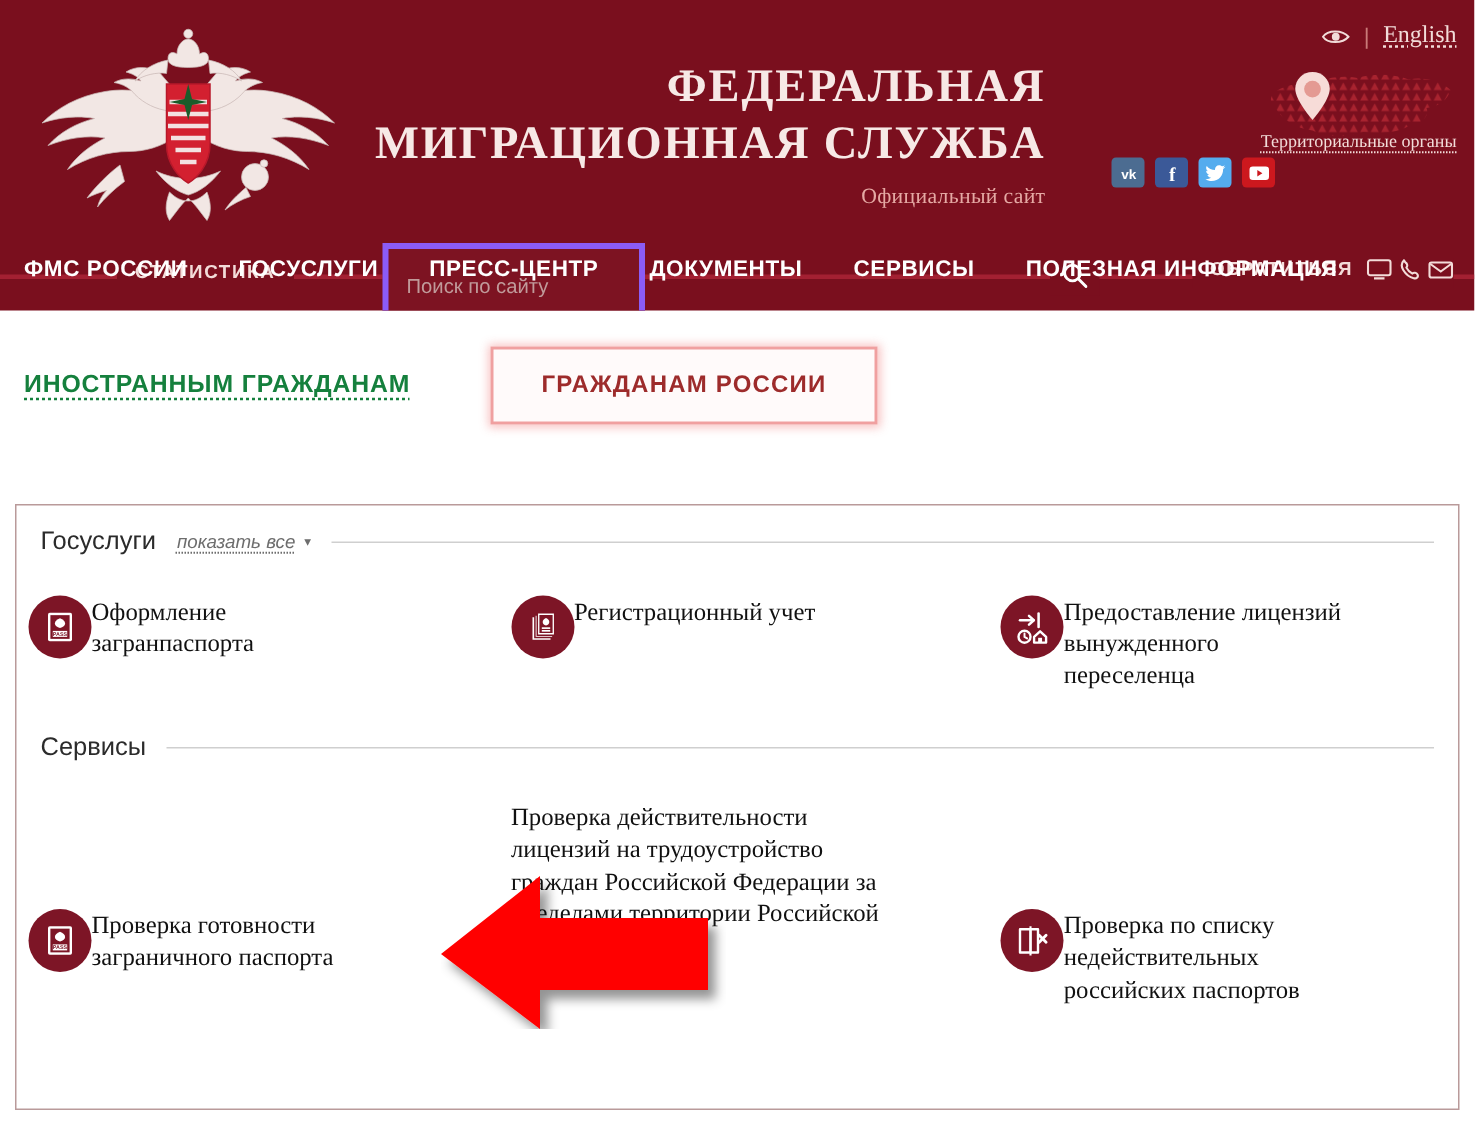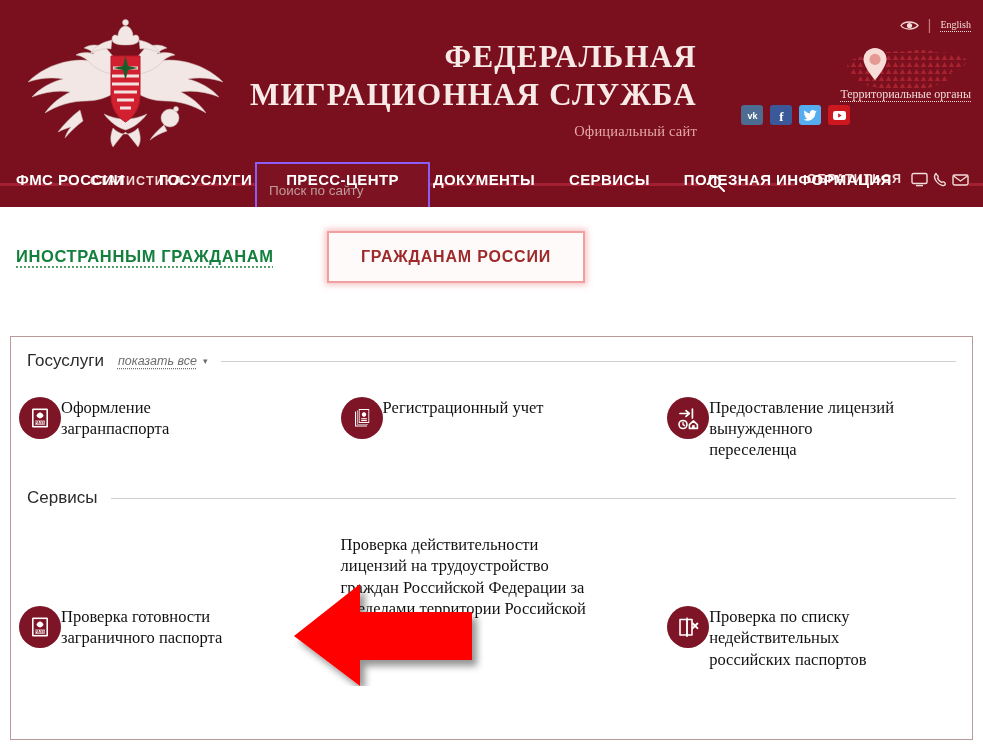--- a/index.html
+++ b/index.html
@@ -33,21 +33,21 @@
     font-family: "Liberation Serif", serif;
     font-size: 14.5px; color:#e5a9a4; margin-top: 9px; letter-spacing:.2px;
   }
 
   
   .tr { position:absolute; right:12px; top:14px; width:230px; text-align:right; }
   .tr-lang { display:flex; align-items:center; justify-content:flex-end; gap:9px; height:20px; }
   .eye-ic { display:inline-block; width:19px; height:13px; }
   .lang-sep { color:#c97a78; font-size:15px; line-height:1; }
   .lang-txt {
-    font-family:"Liberation Serif", serif; font-size:10px; color:#f2dcd9;
+    font-family:"Liberation Serif", serif; font-size:16px; color:#f2dcd9;
     text-decoration: underline; text-decoration-style: dotted;
     text-underline-offset: 3px;
   }
   .map-wrap { position:relative; margin-top:6px; height:56px; }
   .map-svg { position:absolute; right:0; top:0; }
   .terr {
     font-family:"Liberation Serif", serif; font-size:12px; color:#f2dcd9;
     text-decoration: underline; text-decoration-style: dotted; text-underline-offset:3px;
     display:block; margin-top:2px; white-space:nowrap;
   }
@@ -58,21 +58,21 @@
   
   .strip { position:relative; height:49px; }
   .strip-rule { position:absolute; left:0; right:0; top:25px; height:3px; background:#a32032; }
   .stat-label {
     position:absolute; left:78px; top:16px;
     font-size:12.5px; font-weight:700; letter-spacing:1.1px; color:#f3dcd9;
     background:#7a0f1e; padding:0 12px;
   }
   .search-box {
     position:absolute; left:255px; top:4px; width:175px; height:56px;
-    border:2px solid #8b5cf6; background:#7d1322;
+    border:4px solid #8b5cf6; background:#7d1322;
   }
   .search-box input {
     width:100%; height:100%; background:transparent; border:0; outline:none;
     color:#d9b3b1; font-size:13.5px; padding-left:12px;
     font-family:"Liberation Sans", sans-serif;
   }
   .search-box input::placeholder { color:#c09a9a; }
   .search-ic { position:absolute; left:700px; top:17px; background:#7a0f1e; padding:0 8px; }
   .contact-wrap { position:absolute; right:14px; top:14px; display:flex; align-items:flex-start; gap:9px; background:#7a0f1e; padding-left:12px; }
   .contact-label { font-size:12.5px; font-weight:700; letter-spacing:1px; color:#f3dcd9; }

